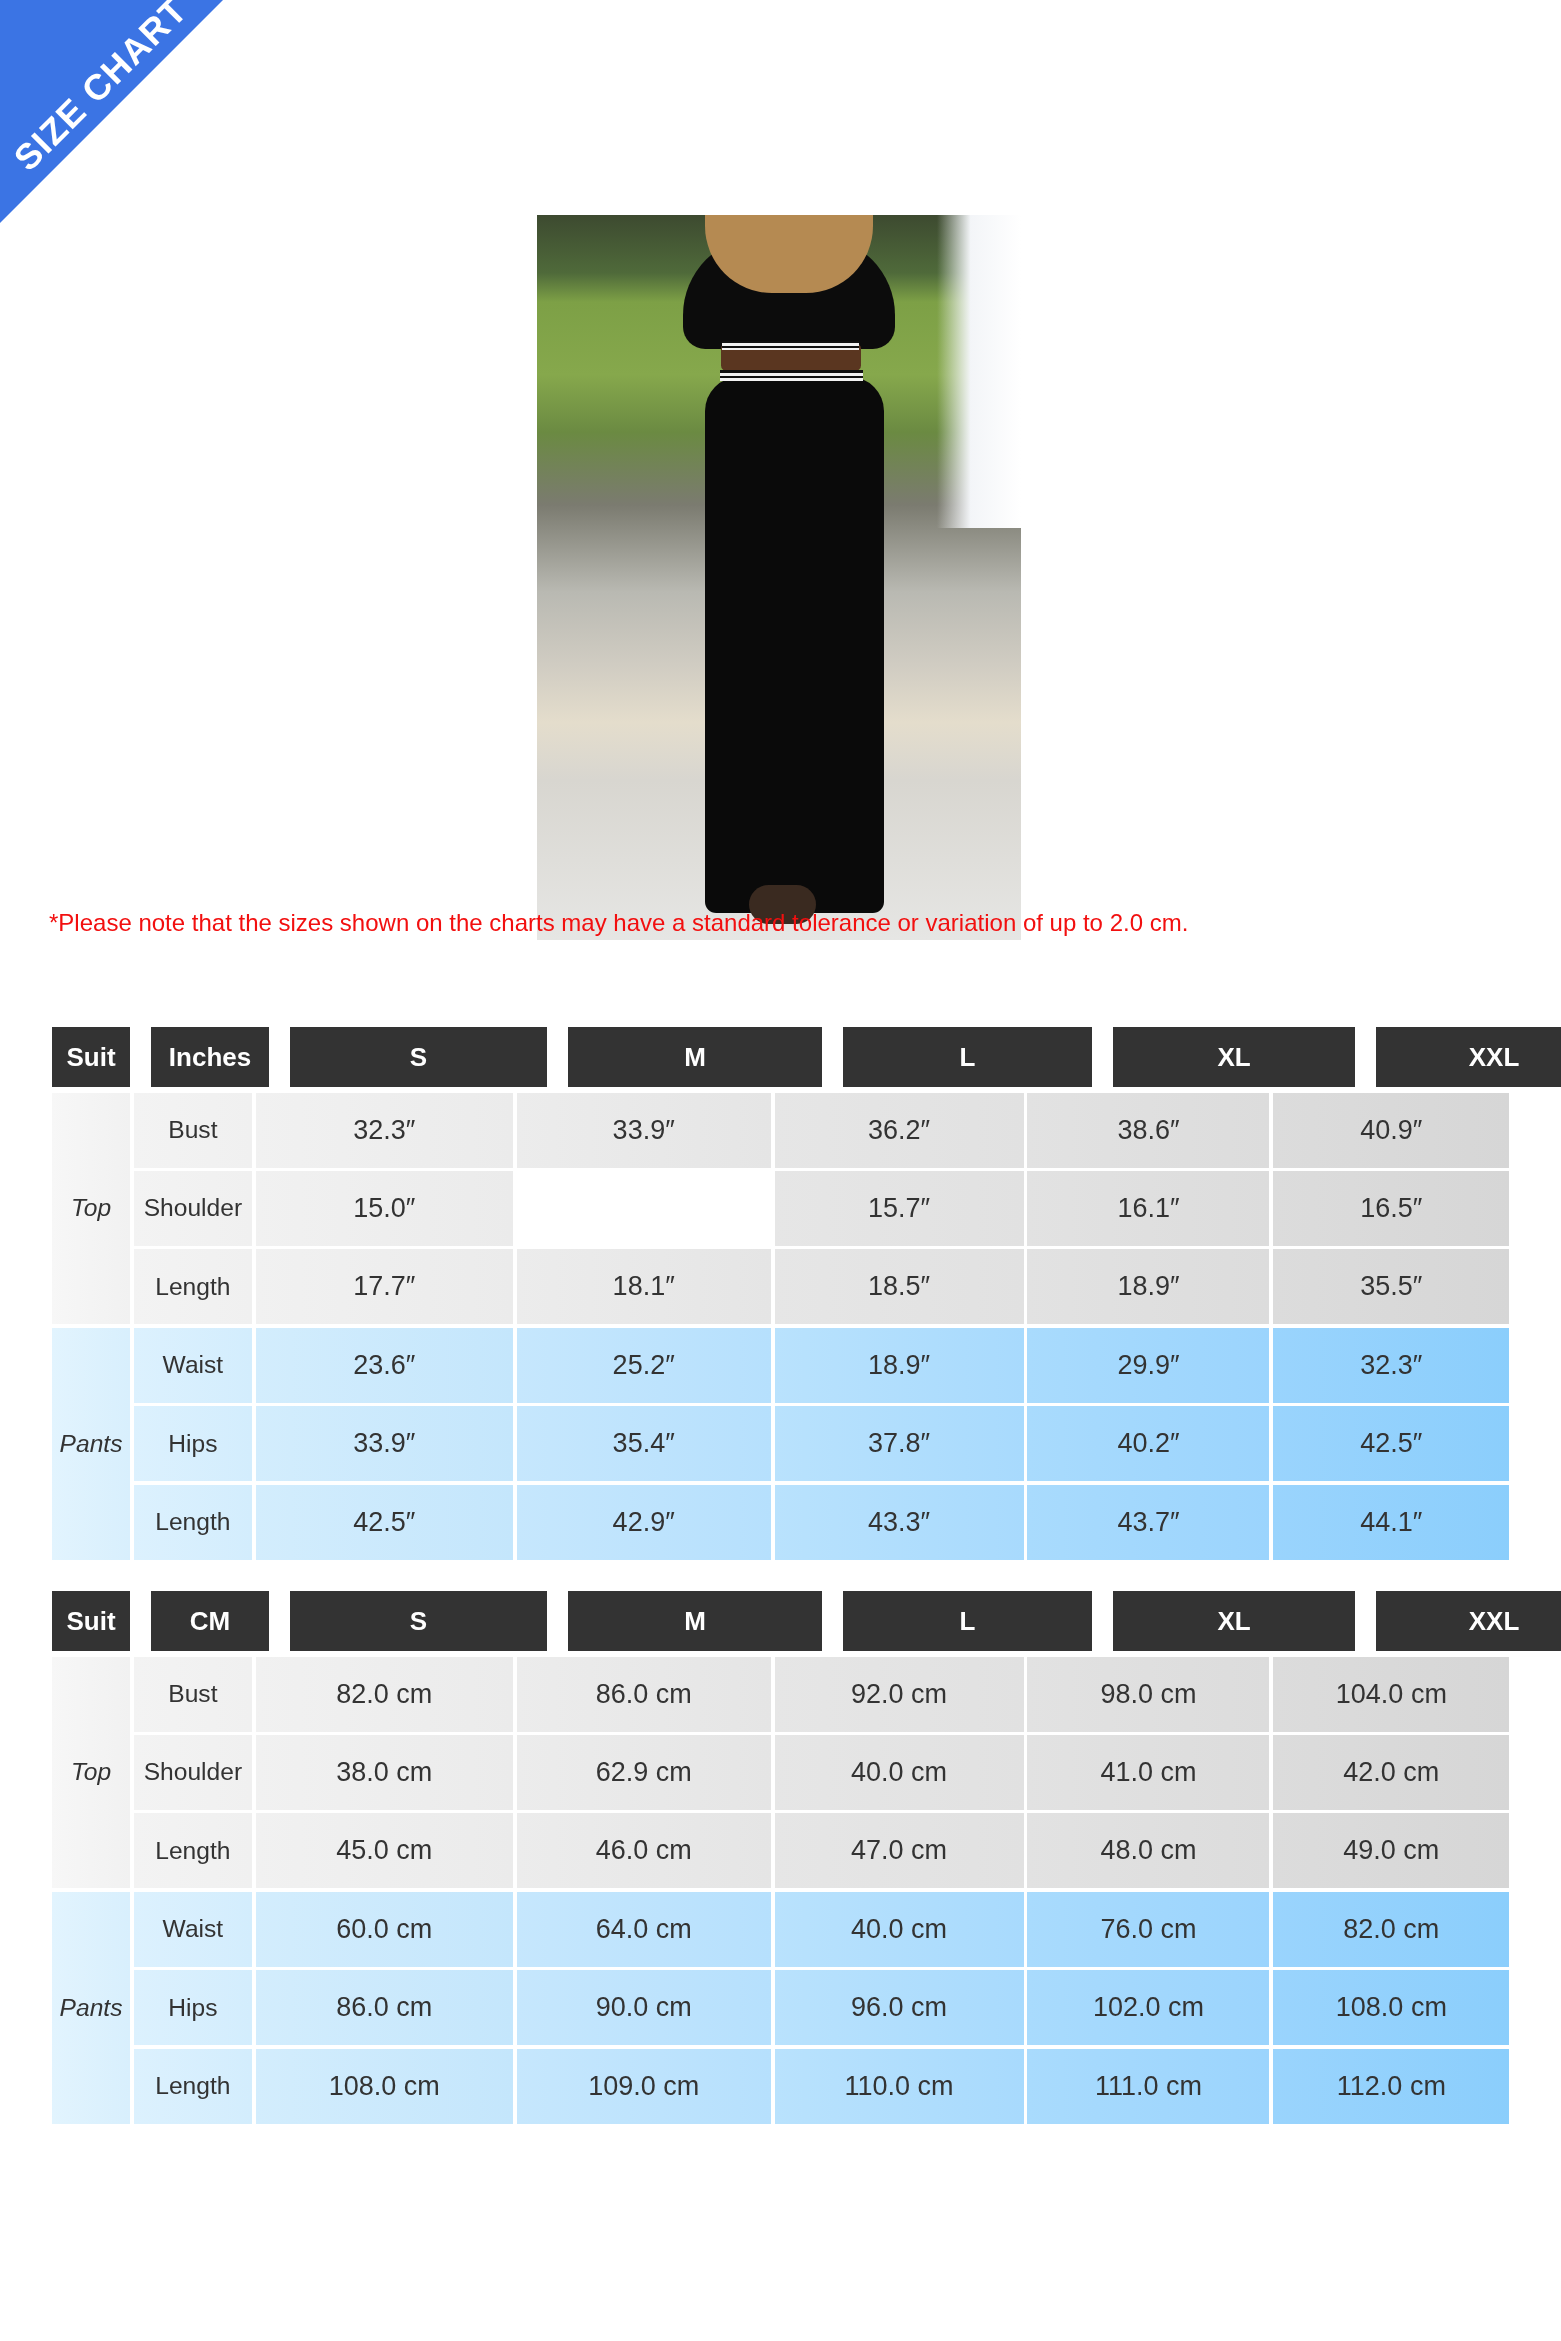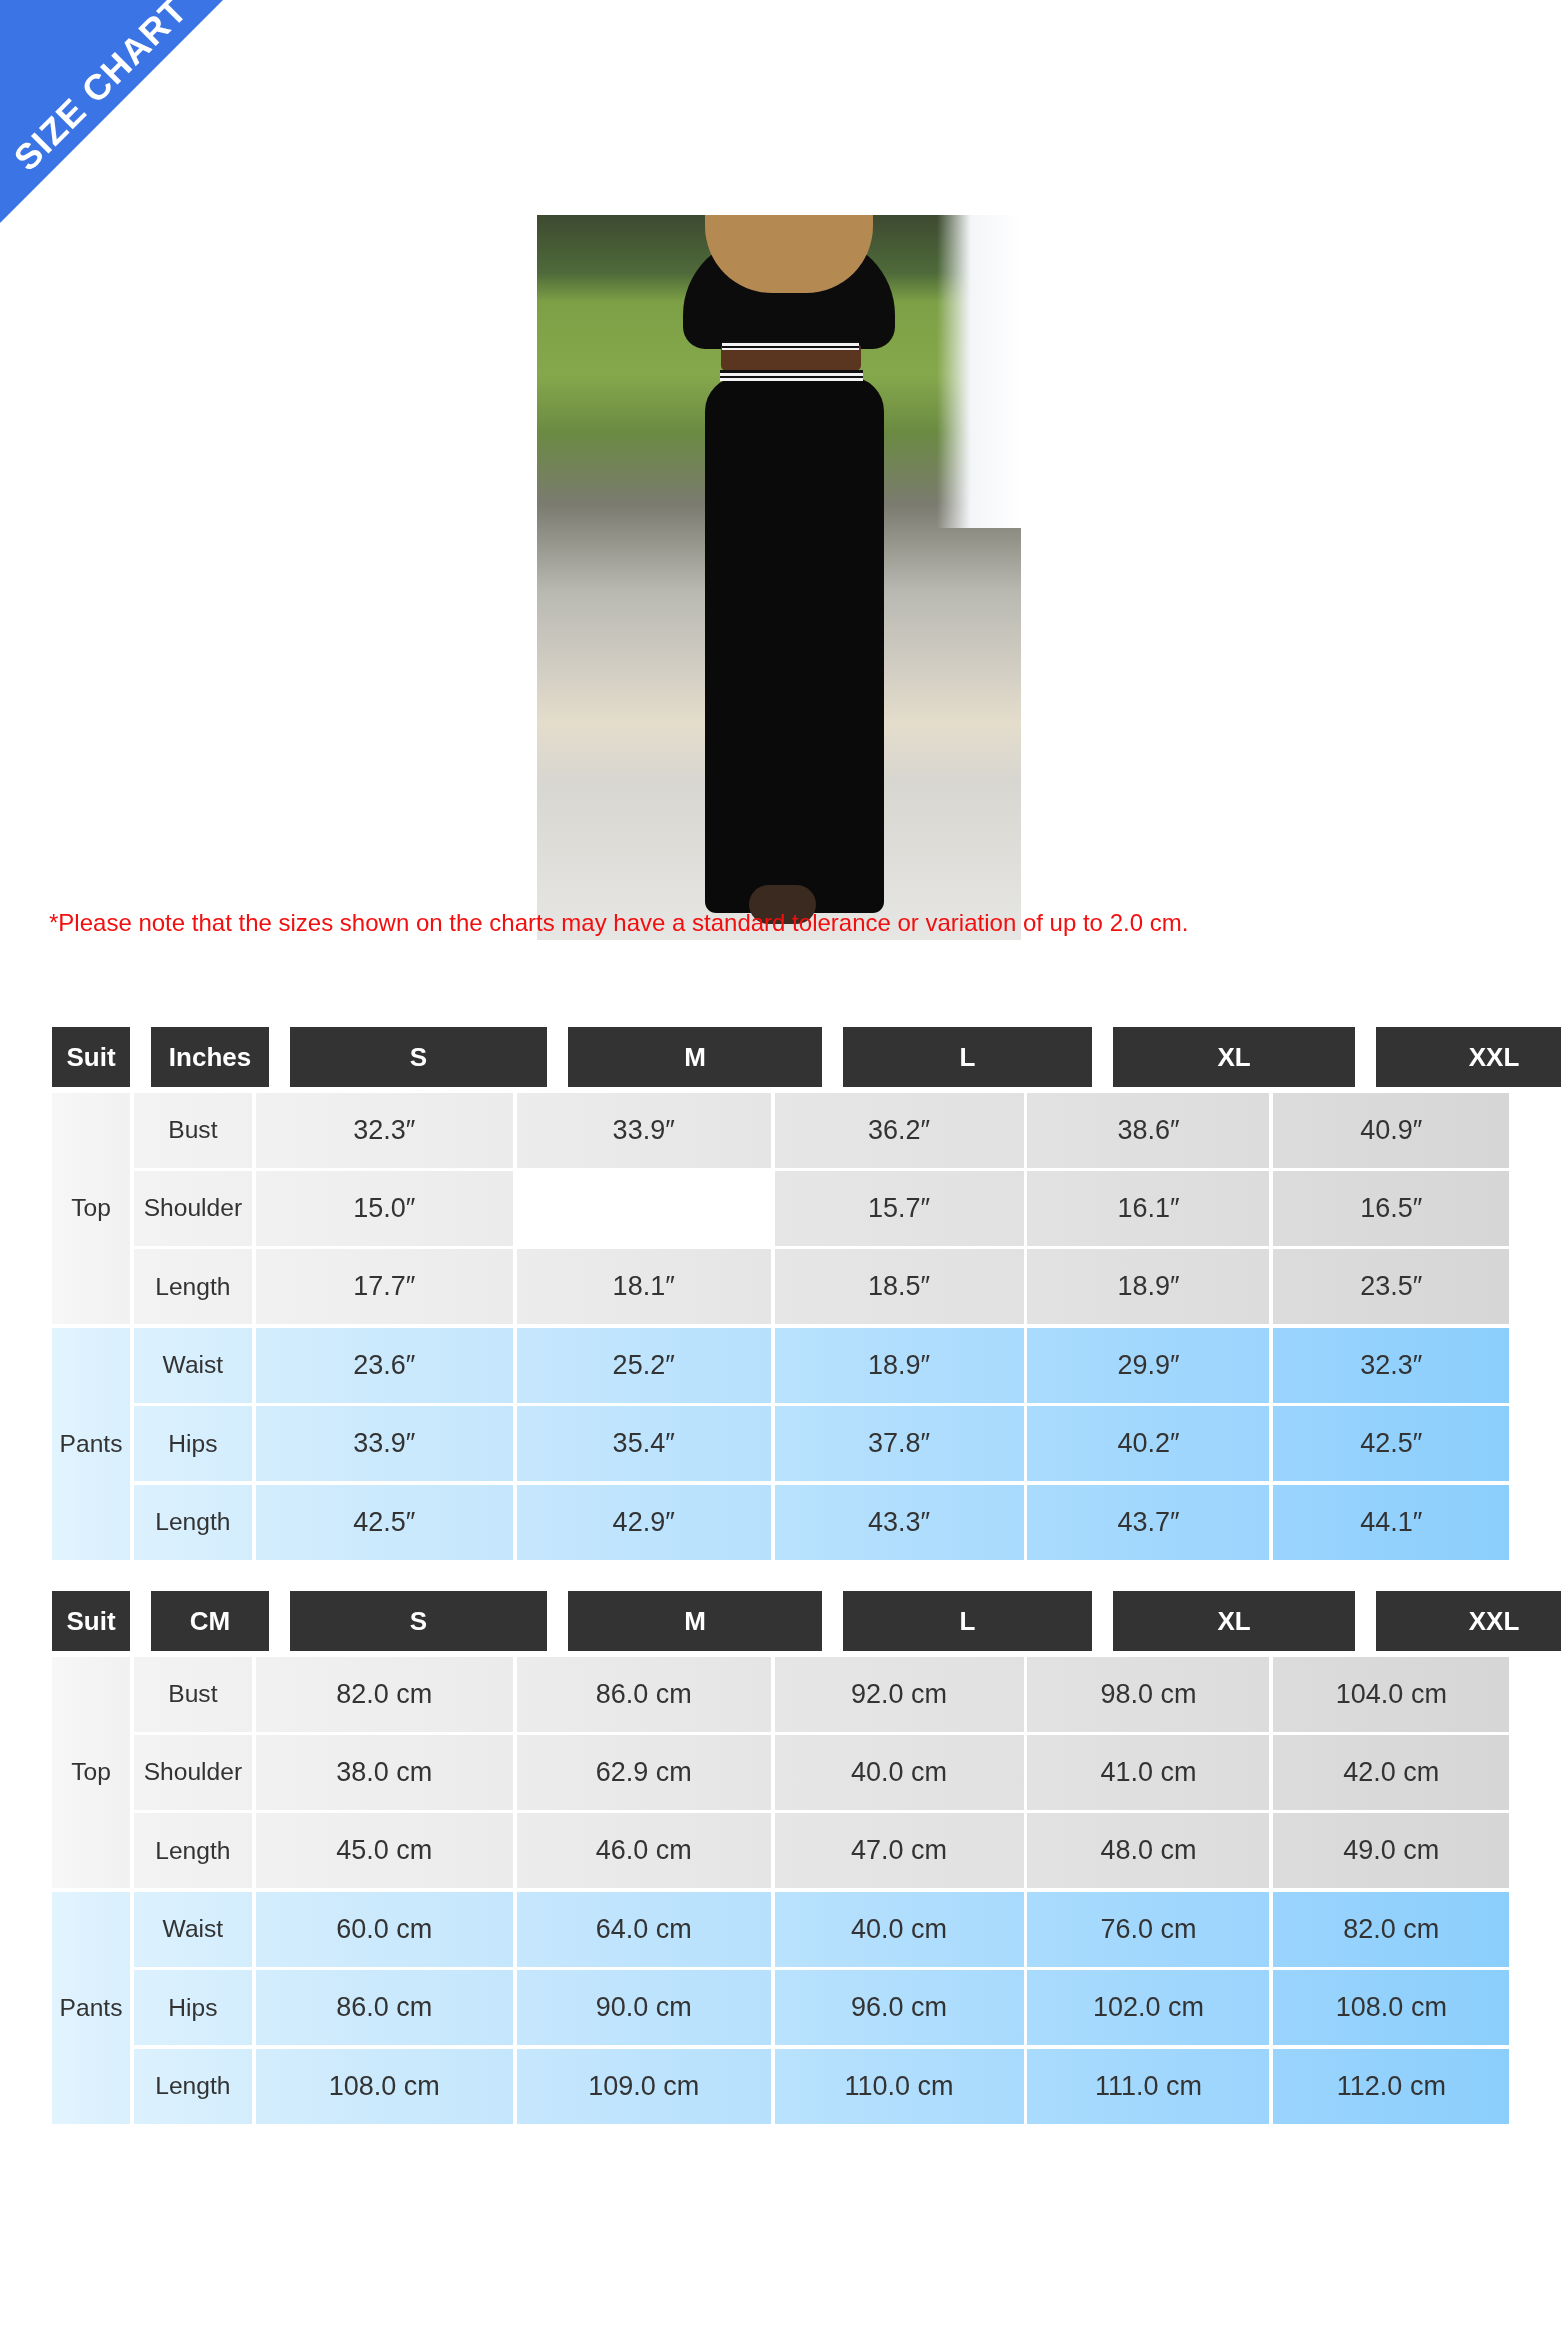--- a/index.html
+++ b/index.html
@@ -71,21 +71,21 @@
   .body-grid {
     grid-column: 1 / span 7;
     display: grid;
     grid-template-columns: 78px 118px 257px 254px 249px 242px 236px;
     column-gap: 3.9px;
     grid-template-rows: repeat(6, 75px);
     row-gap: 3.4px;
   }
   .group-cell {
     grid-column: 1; display: flex; align-items: center; justify-content: center;
-    font-size: 24.6px; color: #333333;
+    font-size: 24.6px; color: #333333; font-style: italic;
   }
   .group-top { grid-row: 1 / span 3; background: linear-gradient(90deg, #f7f7f7, #f1f1f1); }
   .group-pants { grid-row: 4 / span 3; background: linear-gradient(90deg, #e2f4fe, #d8effd); }
   .cell {
     display: flex; align-items: center; justify-content: center;
     font-size: 27px; color: #333333;
   }
   .cell.label { font-size: 24.6px; }
   .gray { background: linear-gradient(90deg, var(--g1), var(--g2)); }
   .blue { background: linear-gradient(90deg, var(--b1), var(--b2)); }
@@ -140,21 +140,21 @@
     <div class="cell gray c2" style="grid-column:3;grid-row:2">15.0″</div>
     <div class="cell gray c4" style="grid-column:5;grid-row:2">15.7″</div>
     <div class="cell gray c5" style="grid-column:6;grid-row:2">16.1″</div>
     <div class="cell gray c6" style="grid-column:7;grid-row:2">16.5″</div>
 
     <div class="cell label gray c1" style="grid-column:2;grid-row:3">Length</div>
     <div class="cell gray c2" style="grid-column:3;grid-row:3">17.7″</div>
     <div class="cell gray c3" style="grid-column:4;grid-row:3">18.1″</div>
     <div class="cell gray c4" style="grid-column:5;grid-row:3">18.5″</div>
     <div class="cell gray c5" style="grid-column:6;grid-row:3">18.9″</div>
-    <div class="cell gray c6" style="grid-column:7;grid-row:3">23.5″</div>
+    <div class="cell gray c6" style="grid-column:7;grid-row:3">35.5″</div>
 
     <div class="cell label blue c1" style="grid-column:2;grid-row:4">Waist</div>
     <div class="cell blue c2" style="grid-column:3;grid-row:4">23.6″</div>
     <div class="cell blue c3" style="grid-column:4;grid-row:4">25.2″</div>
     <div class="cell blue c4" style="grid-column:5;grid-row:4">18.9″</div>
     <div class="cell blue c5" style="grid-column:6;grid-row:4">29.9″</div>
     <div class="cell blue c6" style="grid-column:7;grid-row:4">32.3″</div>
 
     <div class="cell label blue c1" style="grid-column:2;grid-row:5">Hips</div>
     <div class="cell blue c2" style="grid-column:3;grid-row:5">33.9″</div>

